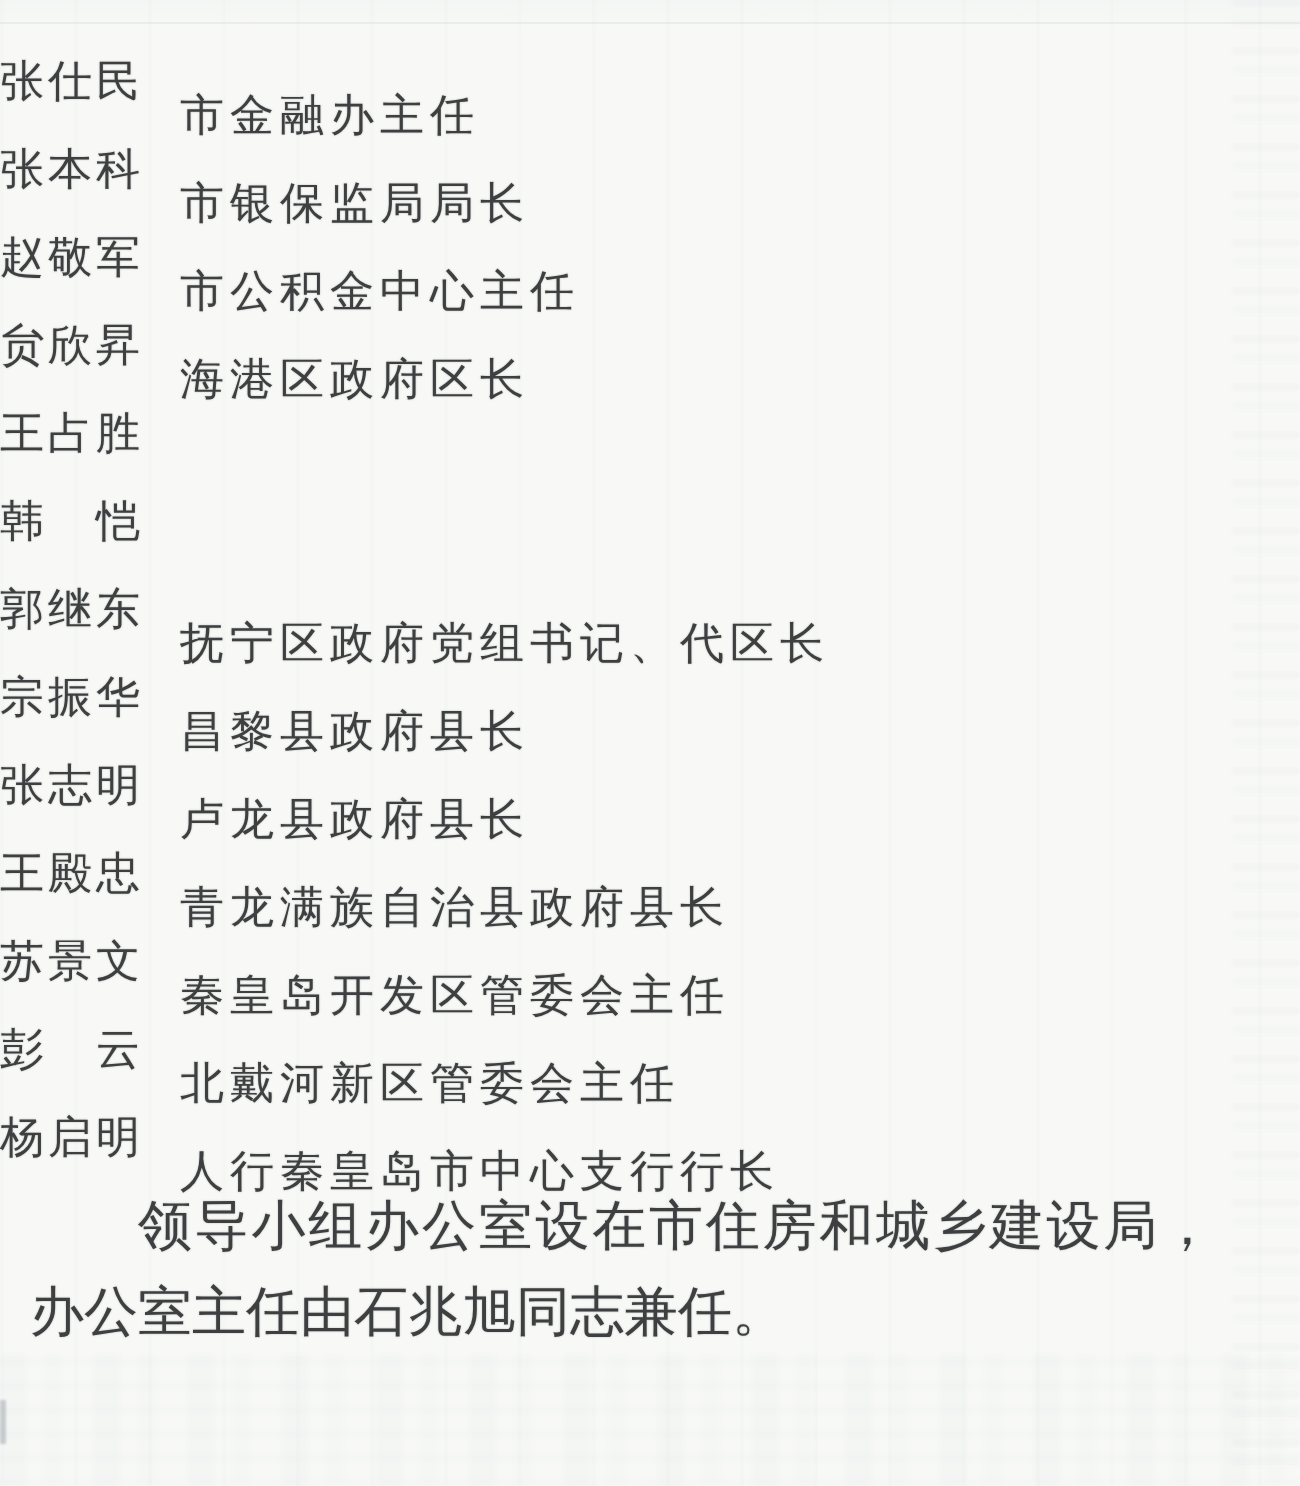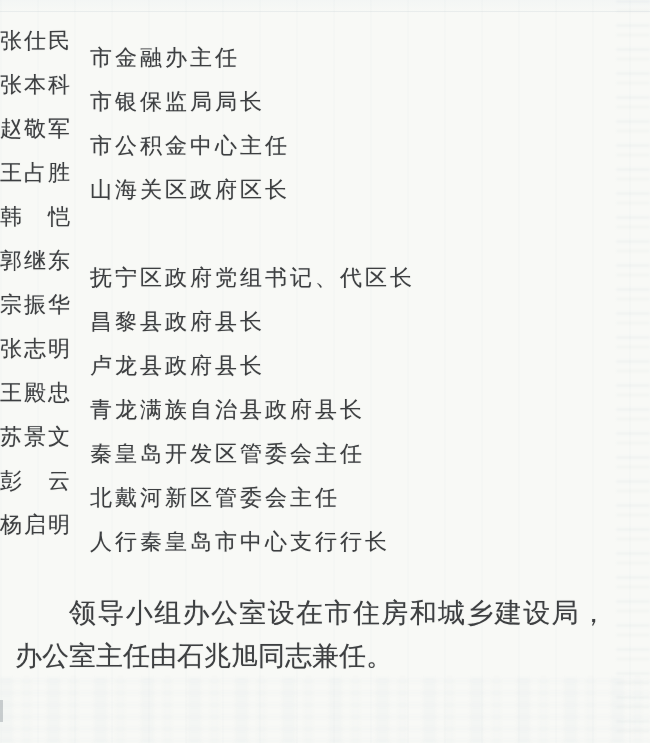--- a/index.html
+++ b/index.html
@@ -140,24 +140,27 @@
     <li class="entry">
       <span class="name">张本科</span>
       <span class="title">市银保监局局长</span>
     </li>
 
     <li class="entry">
       <span class="name">赵敬军</span>
       <span class="title">市公积金中心主任</span>
     </li>
 
+    <li class="entry">
+      <span class="name">贠欣昇</span>
+      <span class="title">海港区政府区长</span>
+    </li>
 
     <li class="entry">
       <span class="name">王占胜</span>
-      <span class="title">山海关区政府区长</span>
     </li>
 
     <li class="entry">
       <span class="name">韩　恺</span>
     </li>
 
     <li class="entry">
       <span class="name">郭继东</span>
       <span class="title">抚宁区政府党组书记、代区长</span>
     </li>

